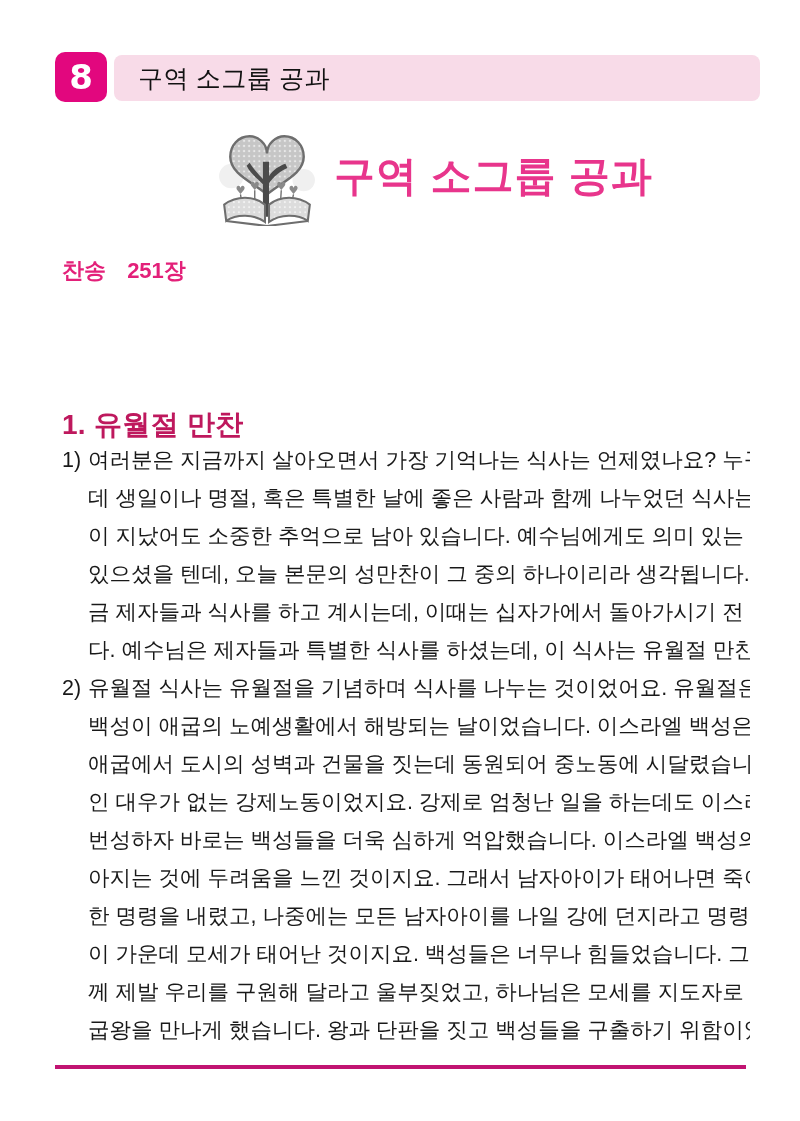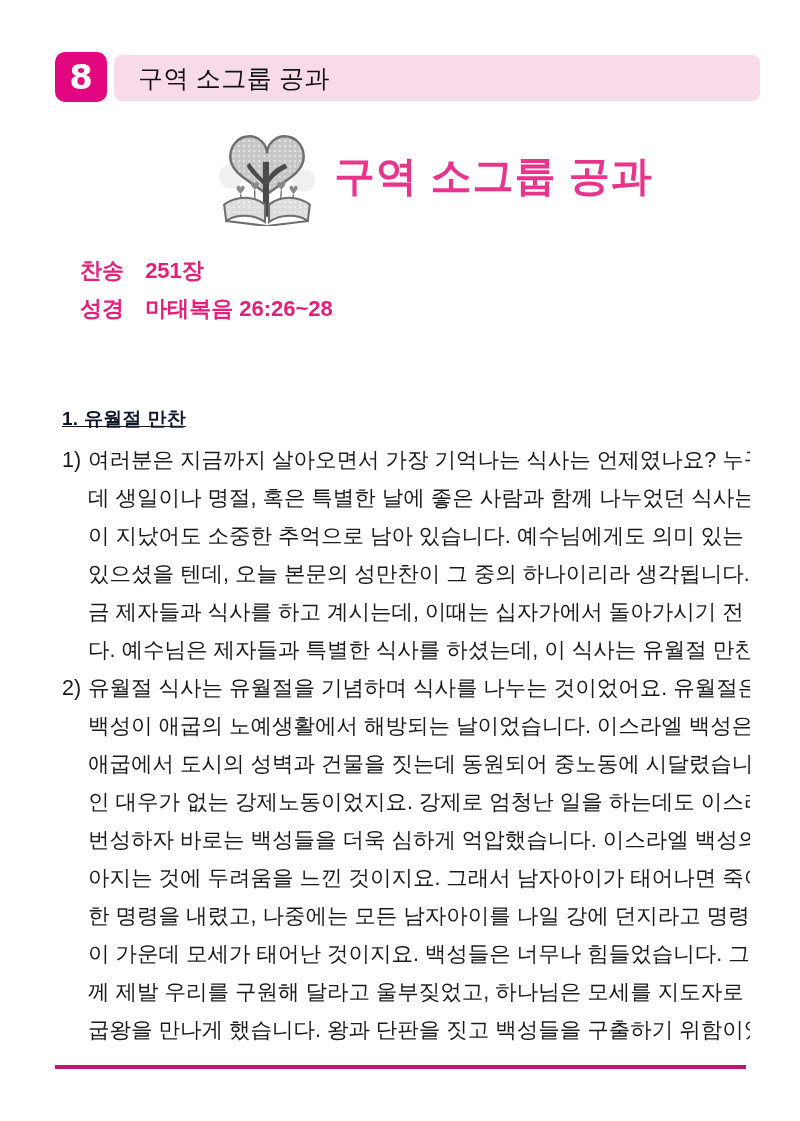--- a/index.html
+++ b/index.html
@@ -62,31 +62,30 @@
     left: 62px; top: 252px;
     width: 650px;
   }
   .info-line {
     font-size: 22px;
     font-weight: bold;
     color: #e32079;
     line-height: 38px;
     white-space: nowrap;
   }
-  .info-label { margin-right: 15px; margin-left: 18px; }
+  .info-label { margin-right: 15px; }
 
   
   .section-heading {
     position: absolute;
     left: 62px; top: 406px;
-    font-size: 19px;
+    font-size: 28px;
     font-weight: bold;
-    color: #0f172a;
+    color: #be185d;
     letter-spacing: 0.3px;
-    text-decoration: underline;
   }
 
   
   .body-text {
     position: absolute;
     left: 62px; top: 441px;
     width: 688px;
     font-size: 21.5px;
     line-height: 38px;
     color: #191919;
@@ -161,24 +160,20 @@
       <path d="M10 96 L50 101 L90 96" fill="none" stroke="#6e6e6e" stroke-width="2"></path>
       <path d="M48 80 L48 97 M52 80 L52 97" stroke="#6e6e6e" stroke-width="1.5"></path>
     </svg>
   </div>
   <div class="main-title">구역 소그룹 공과</div>
 
   <div class="info-list">
     <div class="info-line">
       <span class="info-label">찬송</span>
       <span class="info-value">251장</span>
-    </div>
-    <div class="info-line">
-      <span class="info-label">성경</span>
-      <span class="info-value">마태복음 26:26~28</span>
     </div>
   </div>
 
   <div class="section-heading">1. 유월절 만찬</div>
 
   <div class="body-text">
 
     <div class="para">
       <span class="para-marker">1)</span>
       <div class="bline">여러분은 지금까지 살아오면서 가장 기억나는 식사는 언제였나요? 누구나 삶 가운</div>

